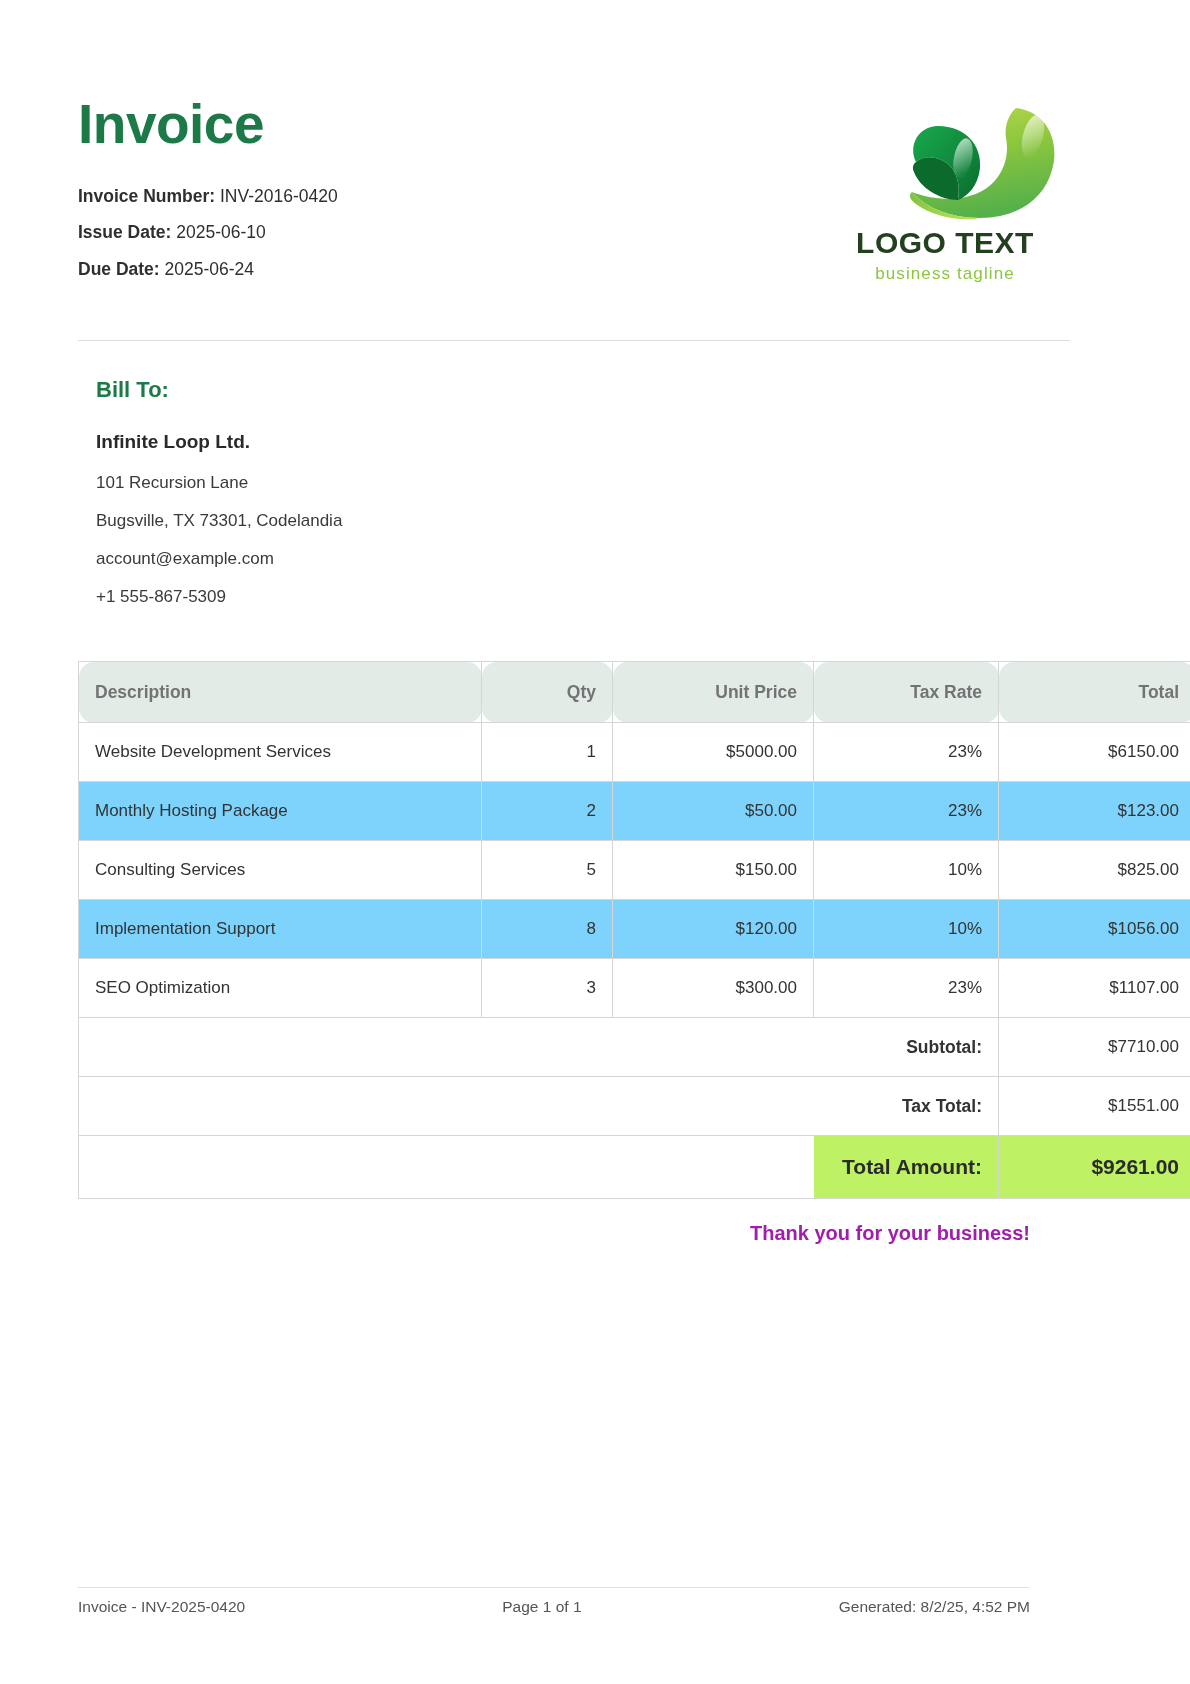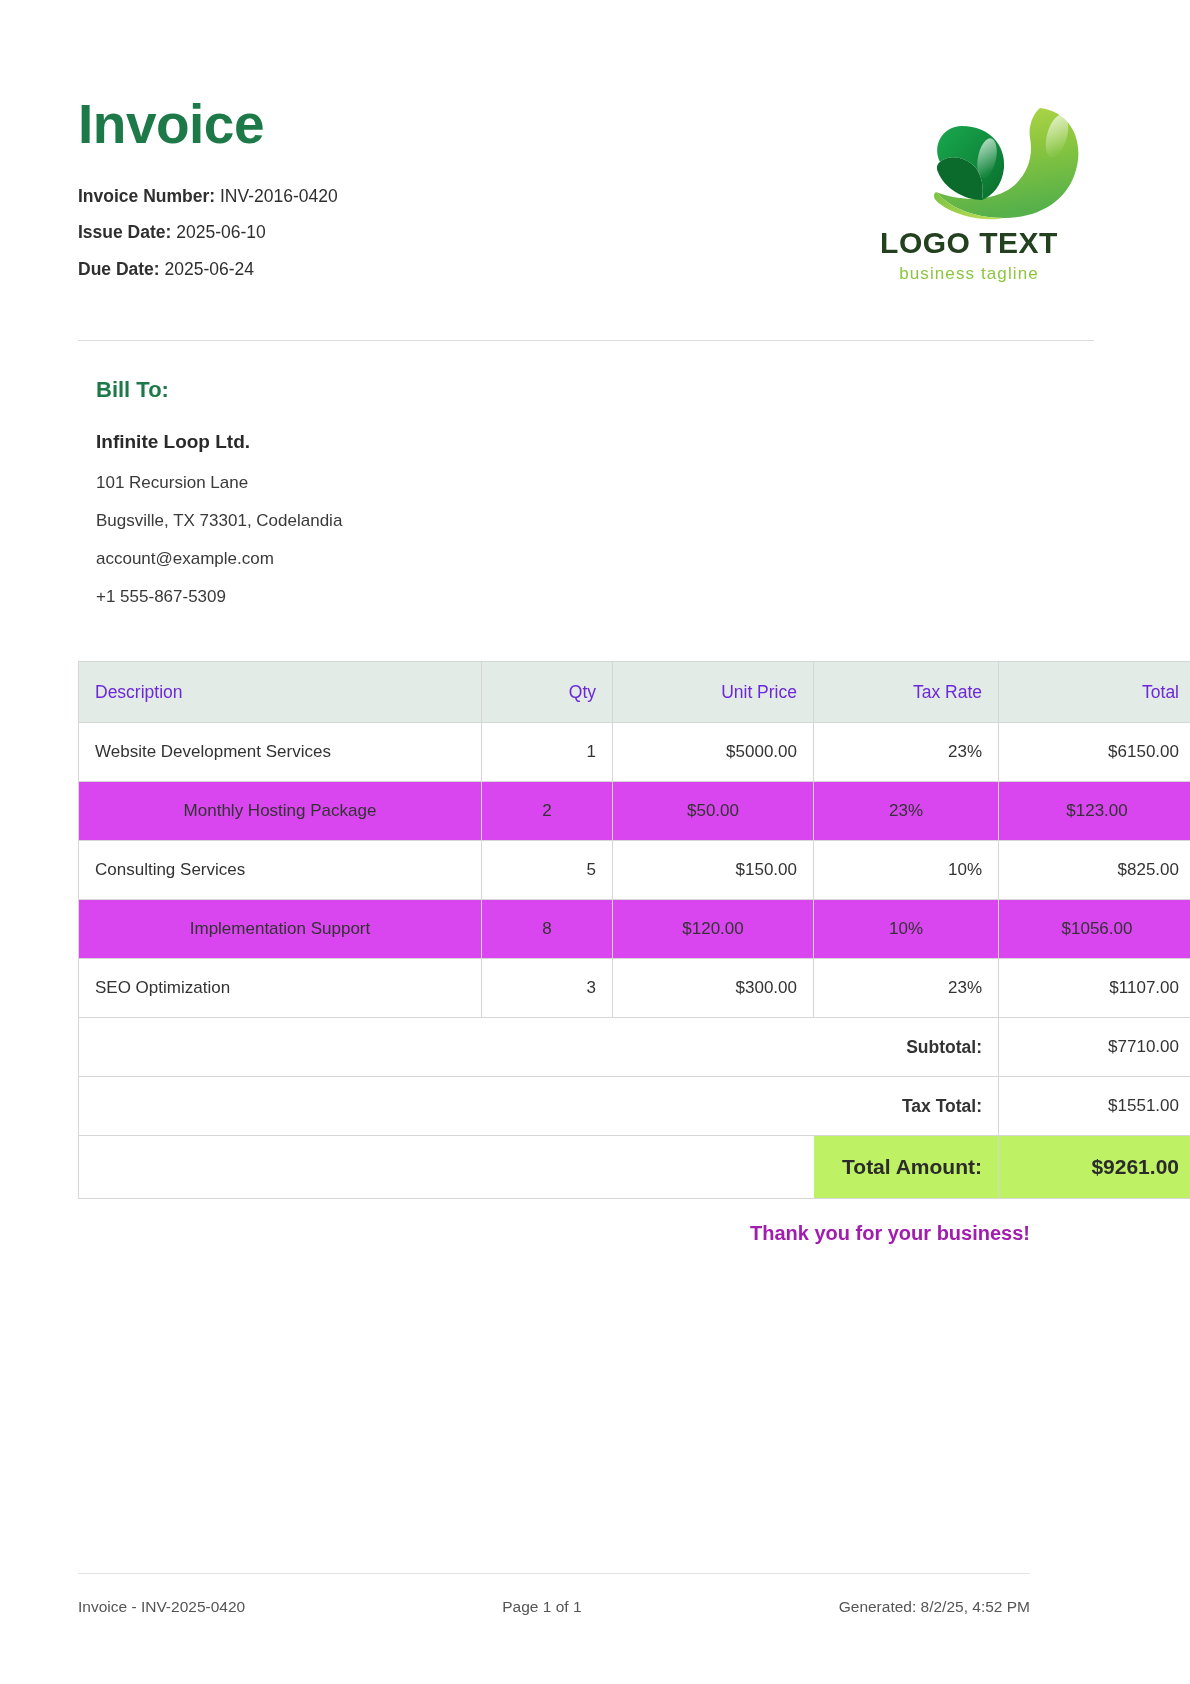--- a/index.html
+++ b/index.html
@@ -14,21 +14,21 @@
     font-family: "Liberation Sans", sans-serif;
     color: #333333;
     -webkit-font-smoothing: antialiased;
   }
   .page {
     position: absolute;
     left: 0; top: 0;
     width: 1190px;
     height: 1684px;
     box-sizing: border-box;
-    padding: 78px 96px 0 78px;
+    padding: 78px 120px 0 78px;
   }
 
   
   .header {
     display: flex;
     justify-content: space-between;
     align-items: flex-start;
     padding-top: 14px;
   }
   .header-left { padding-top: 4px; }
@@ -119,32 +119,33 @@
   table.items th, table.items td {
     border: 1px solid #d6d6d6;
     padding: 0 16px;
     height: 58px;
     font-size: 17px;
     color: #333333;
     vertical-align: middle;
   }
   table.items thead th {
     background: #e2ebe6;
-    font-weight: normal;
+    font-weight: bold;
     font-size: 17.5px;
-    color: #6d28d9;
+    color: #737373;
     height: 60px;
+    border-radius: 15px;
   }
   .col-desc  { width: 370px; text-align: left; }
   .col-qty   { width: 98px;  text-align: right; }
   .col-price { width: 168px; text-align: right; }
   .col-tax   { width: 152px; text-align: right; }
   .col-total { width: 164px; text-align: right; }
 
-  tbody tr.alt td { background: #d946ef; text-align: center; }
+  tbody tr.alt td { background: #7dd3fc; }
 
   tr.summary td.empty {
     border-left: 1px solid #d6d6d6;
     border-right: none;
     background: #ffffff;
   }
   tr.summary td.sum-label {
     text-align: right;
     font-weight: bold;
     font-size: 17.5px;
@@ -180,21 +181,21 @@
   }
 
   
   .footer {
     position: absolute;
     left: 78px;
     bottom: 68px;
     width: 952px;
     box-sizing: border-box;
     border-top: 1px solid #e3e3e3;
-    padding-top: 24px;
+    padding-top: 10px;
     display: flex;
     justify-content: space-between;
     align-items: center;
     font-size: 15.5px;
     color: #555555;
     gap: 41px;
   }
   .footer .f-center { text-align: center; }
   .footer .f-right { text-align: right; }
 </style>

